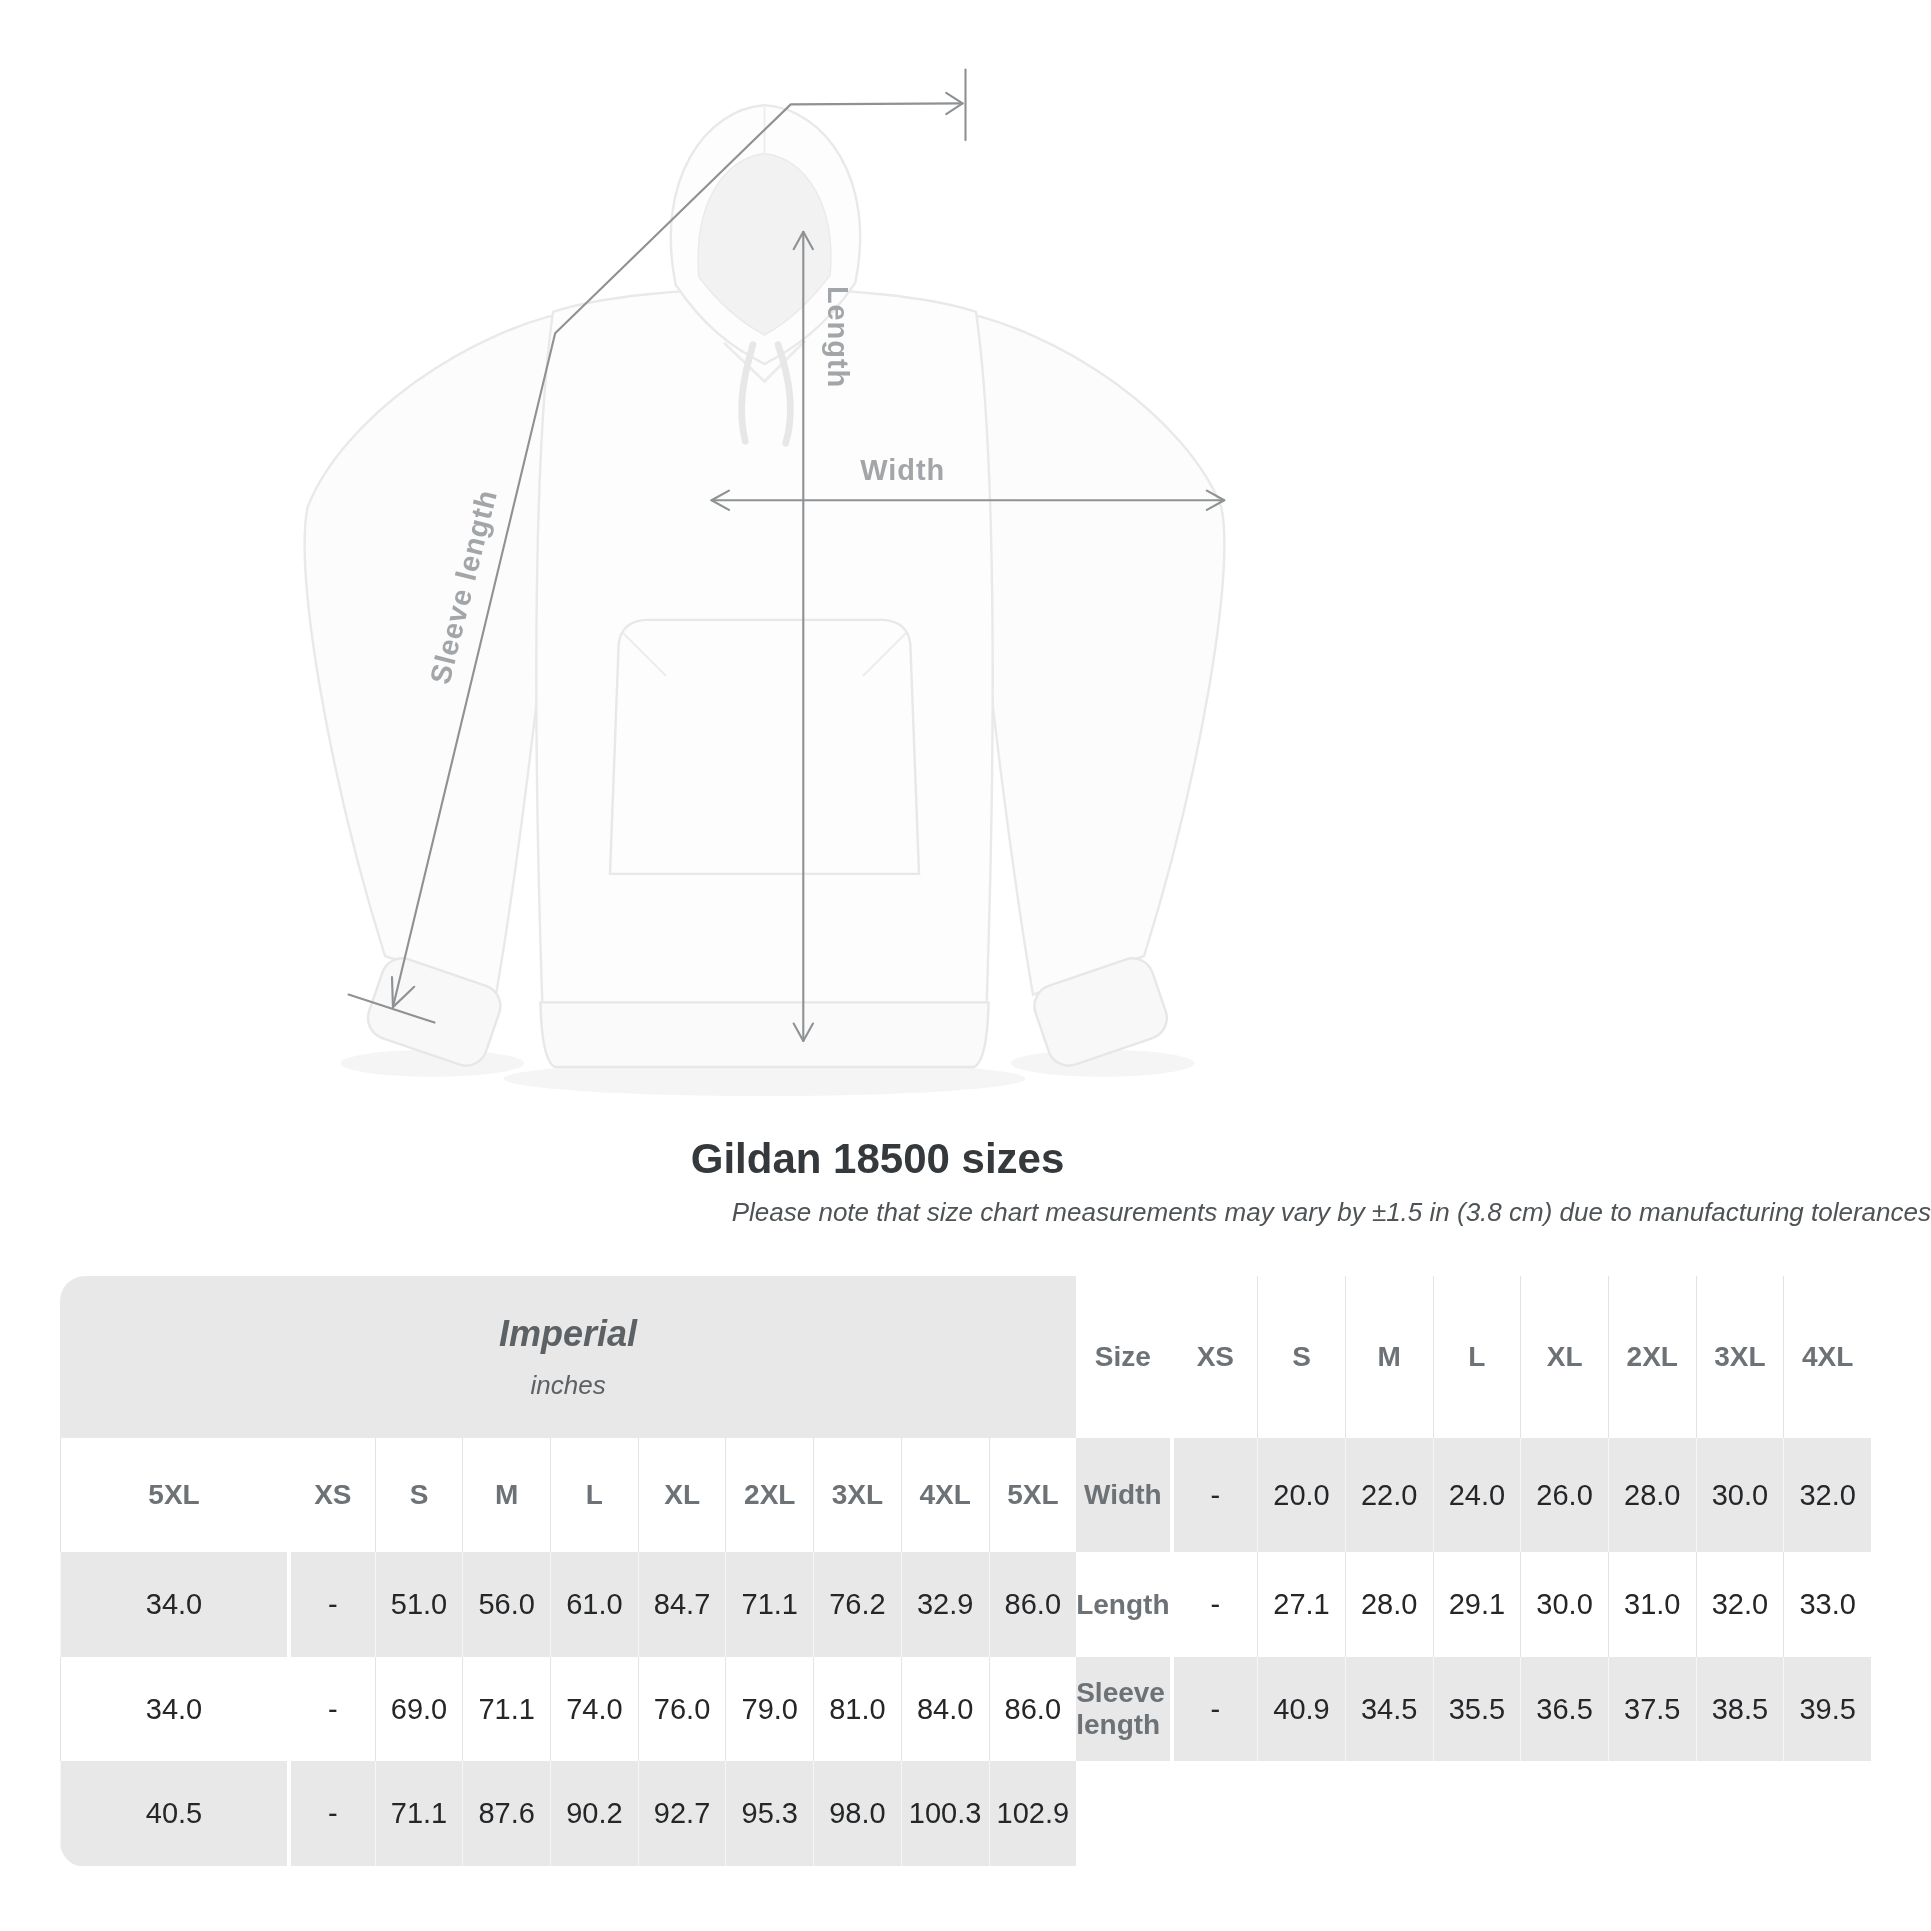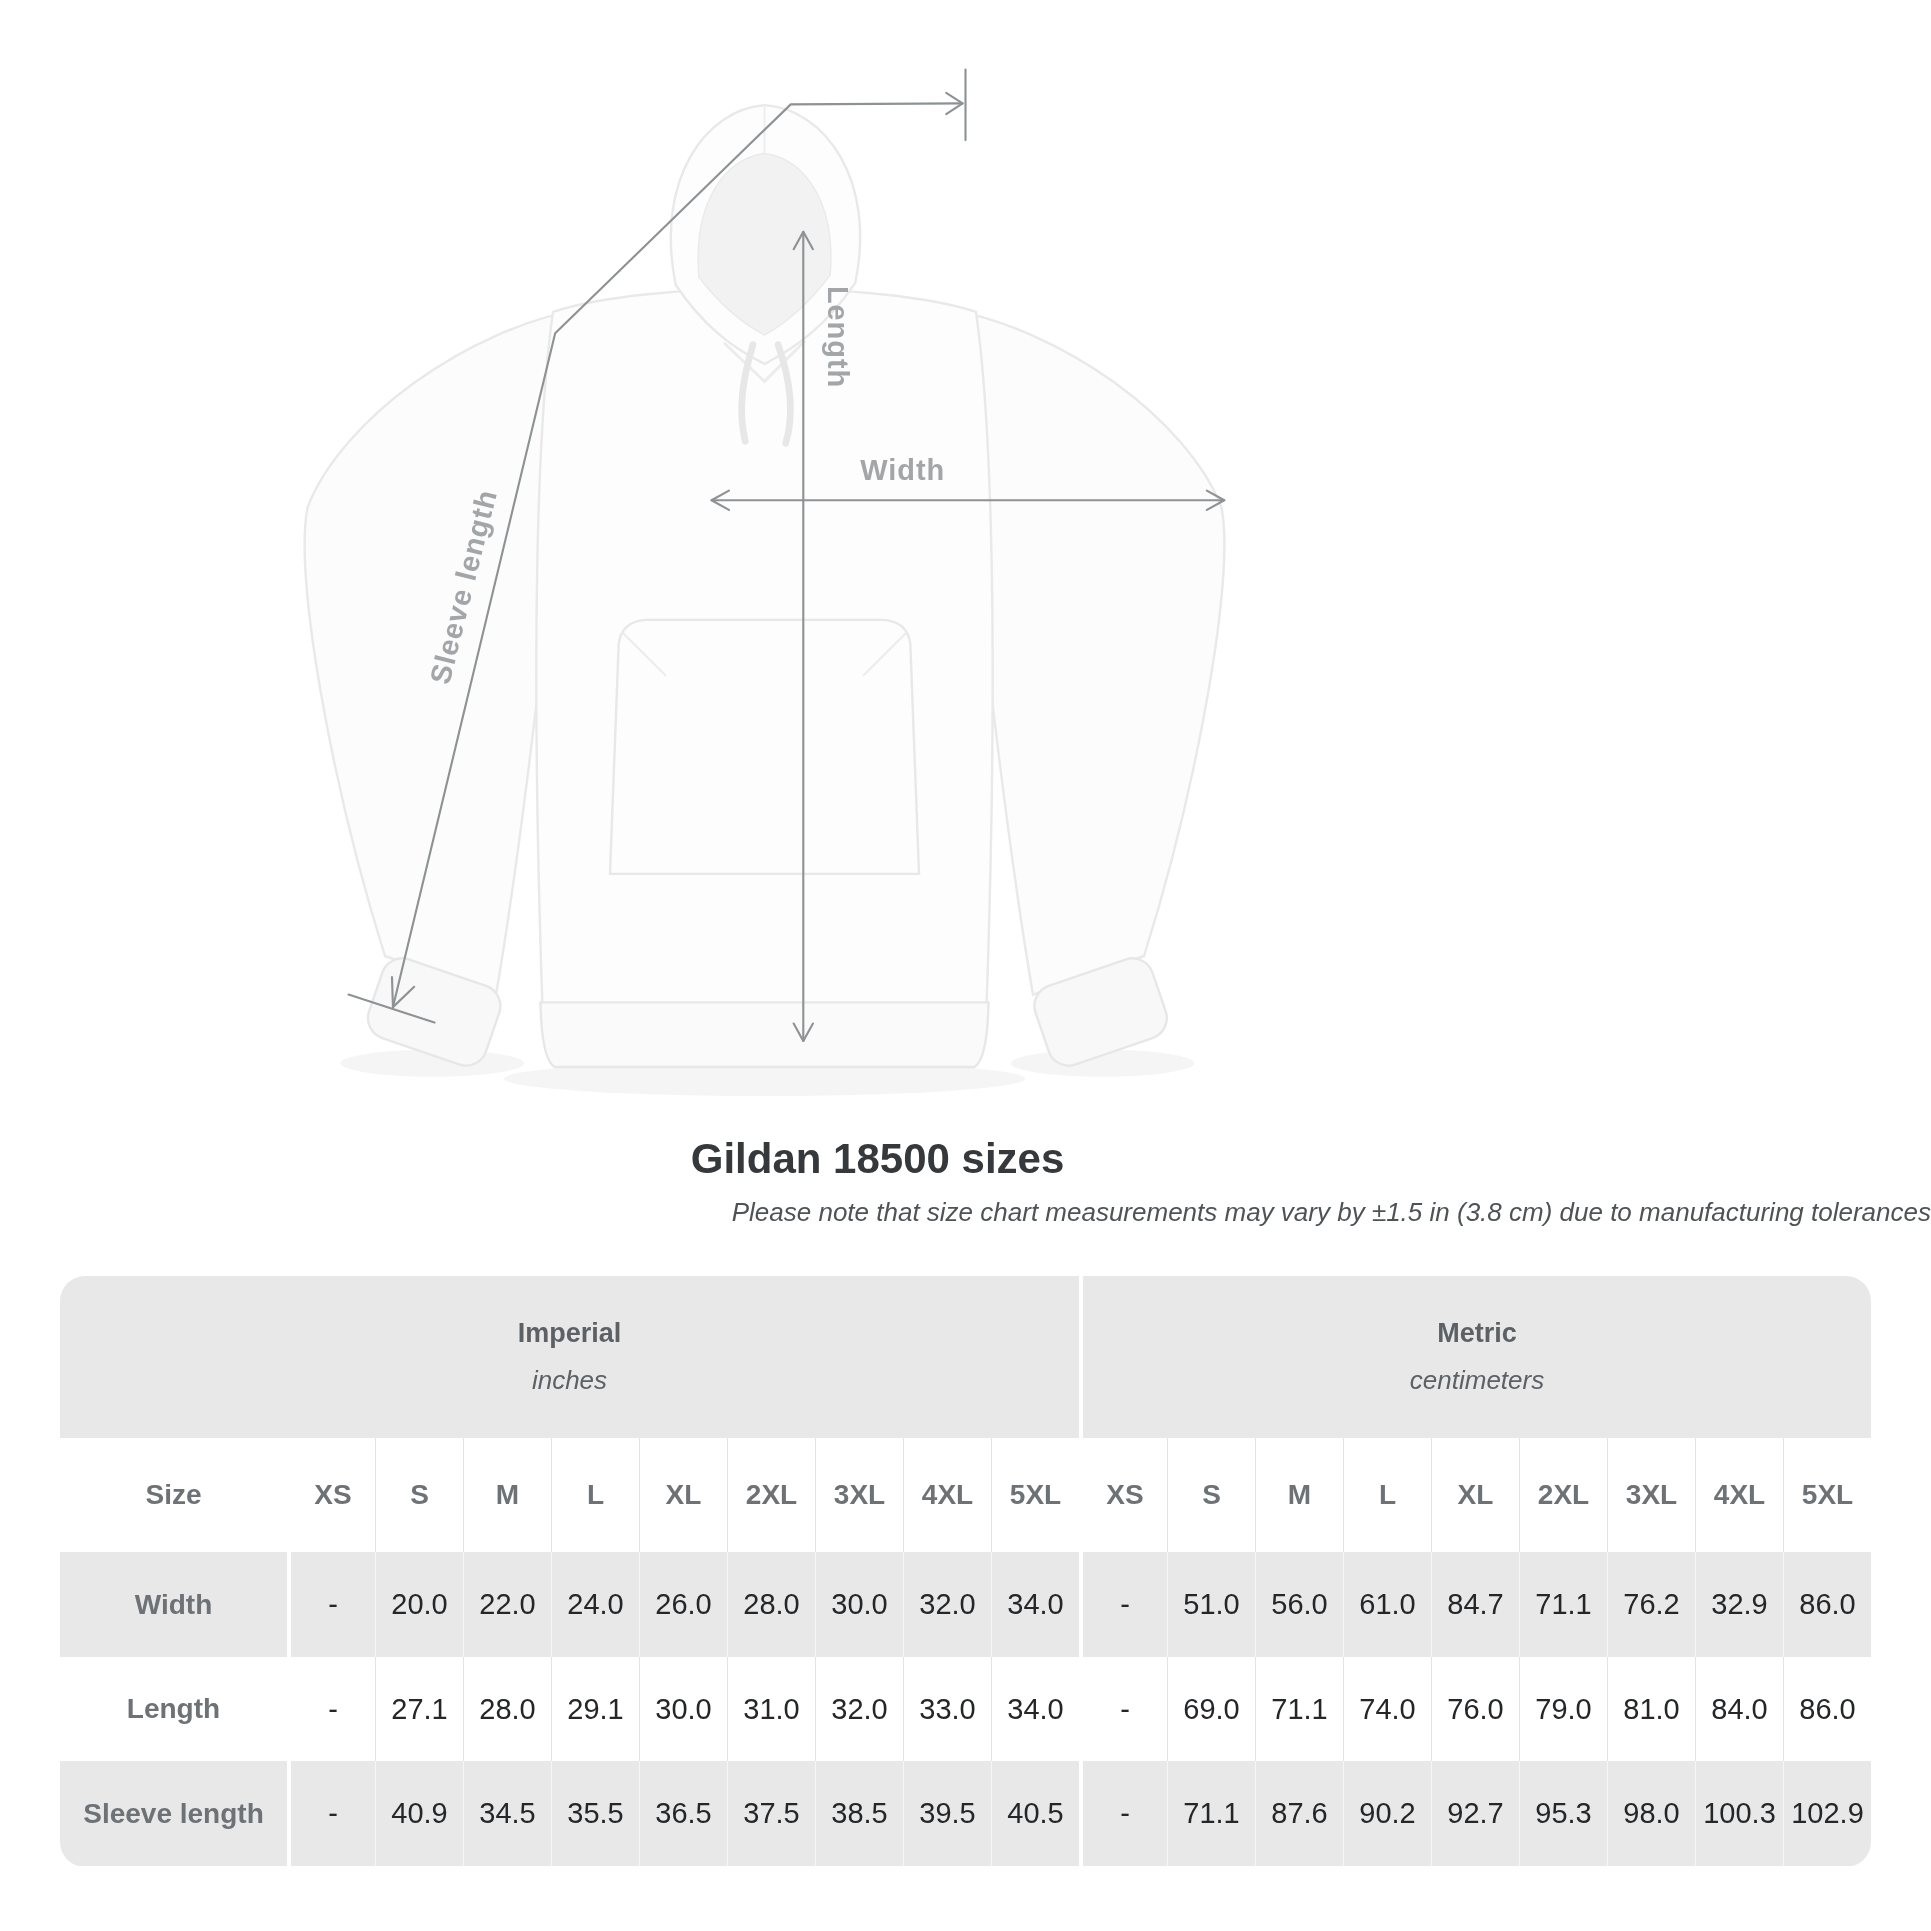--- a/index.html
+++ b/index.html
@@ -22,21 +22,21 @@
     font-size:26px; font-style:italic; color:#4e5356; }
 
   
   .size-table { position:absolute; left:60px; top:1276px; width:1811px; height:591px;
     display:grid; grid-template-columns:227px repeat(18, 1fr);
     grid-template-rows:162px 114px 105px 104px 105px;
     border-radius:25px; overflow:hidden; }
   .group { grid-row:1; background:#e8e8e9; display:flex; flex-direction:column; align-items:center; justify-content:center; }
   .group-imperial { grid-column:1 / 11; }
   .group-metric { grid-column:11 / 20; border-left:4.8px solid #ffffff; }
-  .group-title { font-size:27px; font-weight:bold; color:#5c6165; }
+  .group-title { font-size:36px; font-weight:bold; font-style:italic; color:#5c6165; }
   .group-sub { font-size:26px; font-style:italic; color:#5c6165; margin-top:15.4px; }
 
   .row { display:contents; }
   .cell { display:flex; align-items:center; justify-content:center; }
   .row-white > .cell { background:#ffffff; }
   .row-gray  > .cell { background:#e8e8e9; }
   .row-white > .cell + .cell { border-left:1px solid #e3e3e5; }
   .row-gray  > .cell + .cell { border-left:1.9px solid #f6f6f8; }
   .row > .cell.gsep { border-left:4.8px solid #ffffff !important; }
 
@@ -112,24 +112,20 @@
   </div>
 
   <div class="page-title">Gildan 18500 sizes</div>
   <div class="page-subtitle">Please note that size chart measurements may vary by ±1.5 in (3.8 cm) due to manufacturing tolerances</div>
 
   <div class="size-table">
 
     <div class="group group-imperial">
       <div class="group-title">Imperial</div>
       <div class="group-sub">inches</div>
-    </div>
-    <div class="group group-metric">
-      <div class="group-title">Metric</div>
-      <div class="group-sub">centimeters</div>
     </div>
 
     <div class="row row-white">
       <div class="cell rowlabel">Size</div>
       <div class="cell head gsep">XS</div>
       <div class="cell head">S</div>
       <div class="cell head">M</div>
       <div class="cell head">L</div>
       <div class="cell head">XL</div>
       <div class="cell head">2XL</div>

